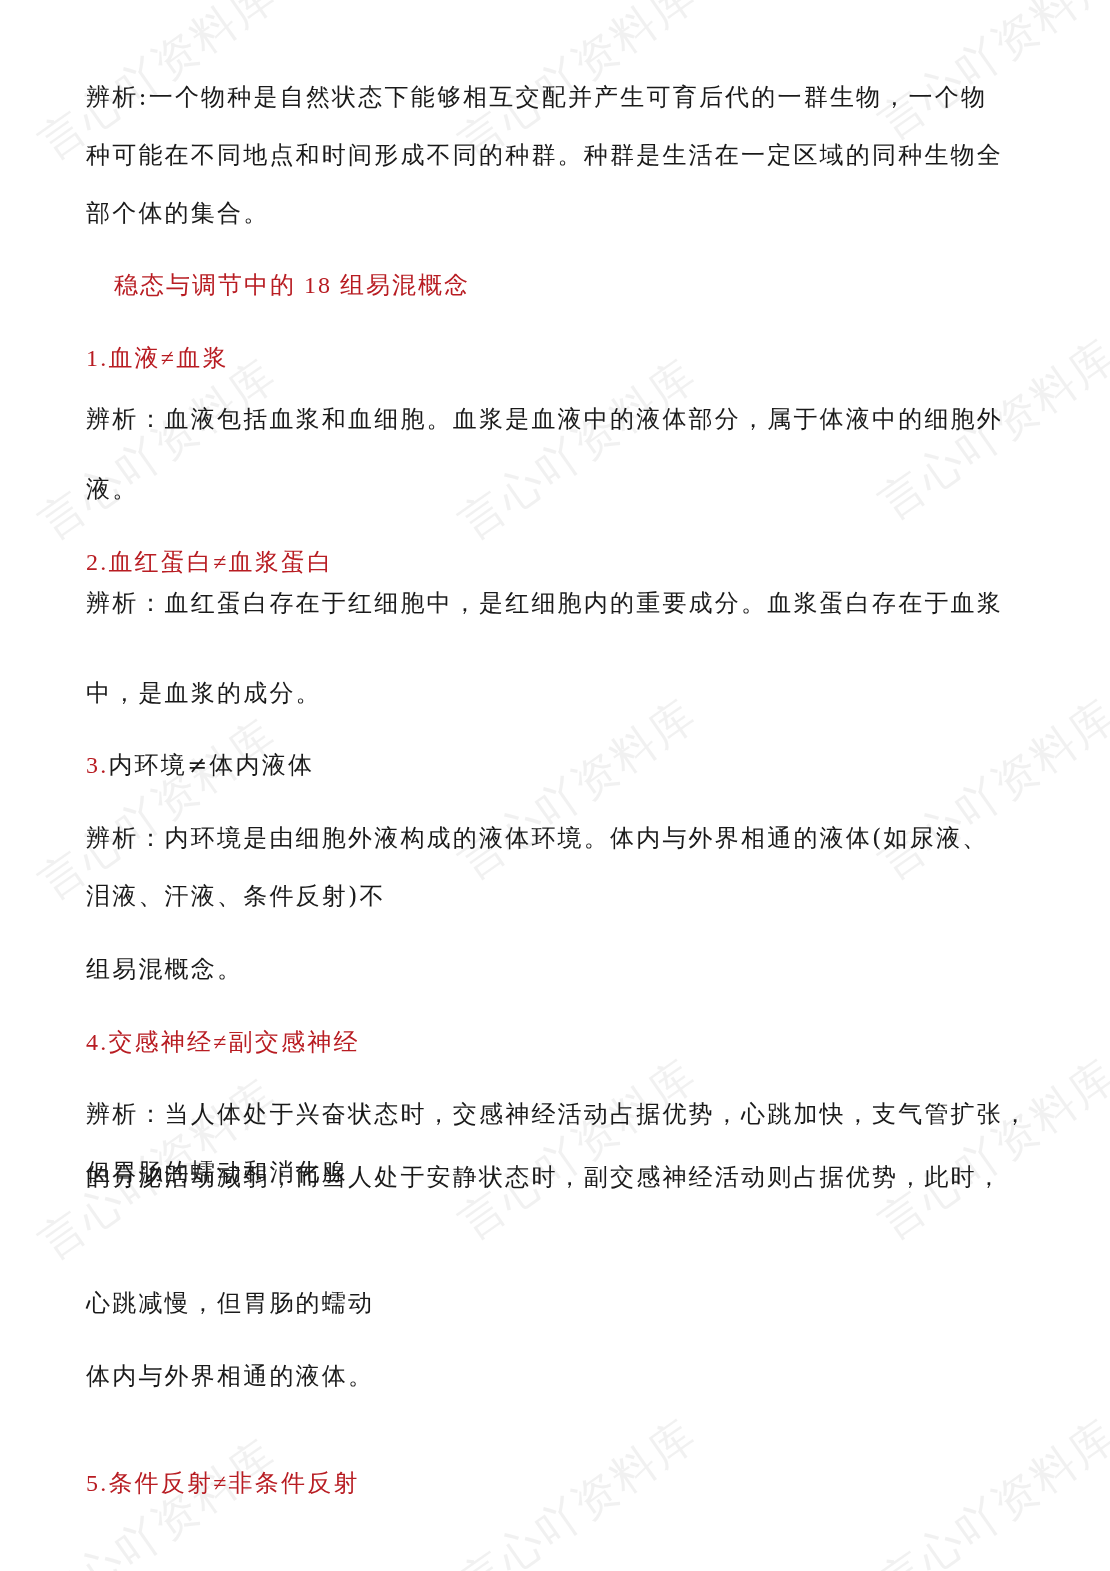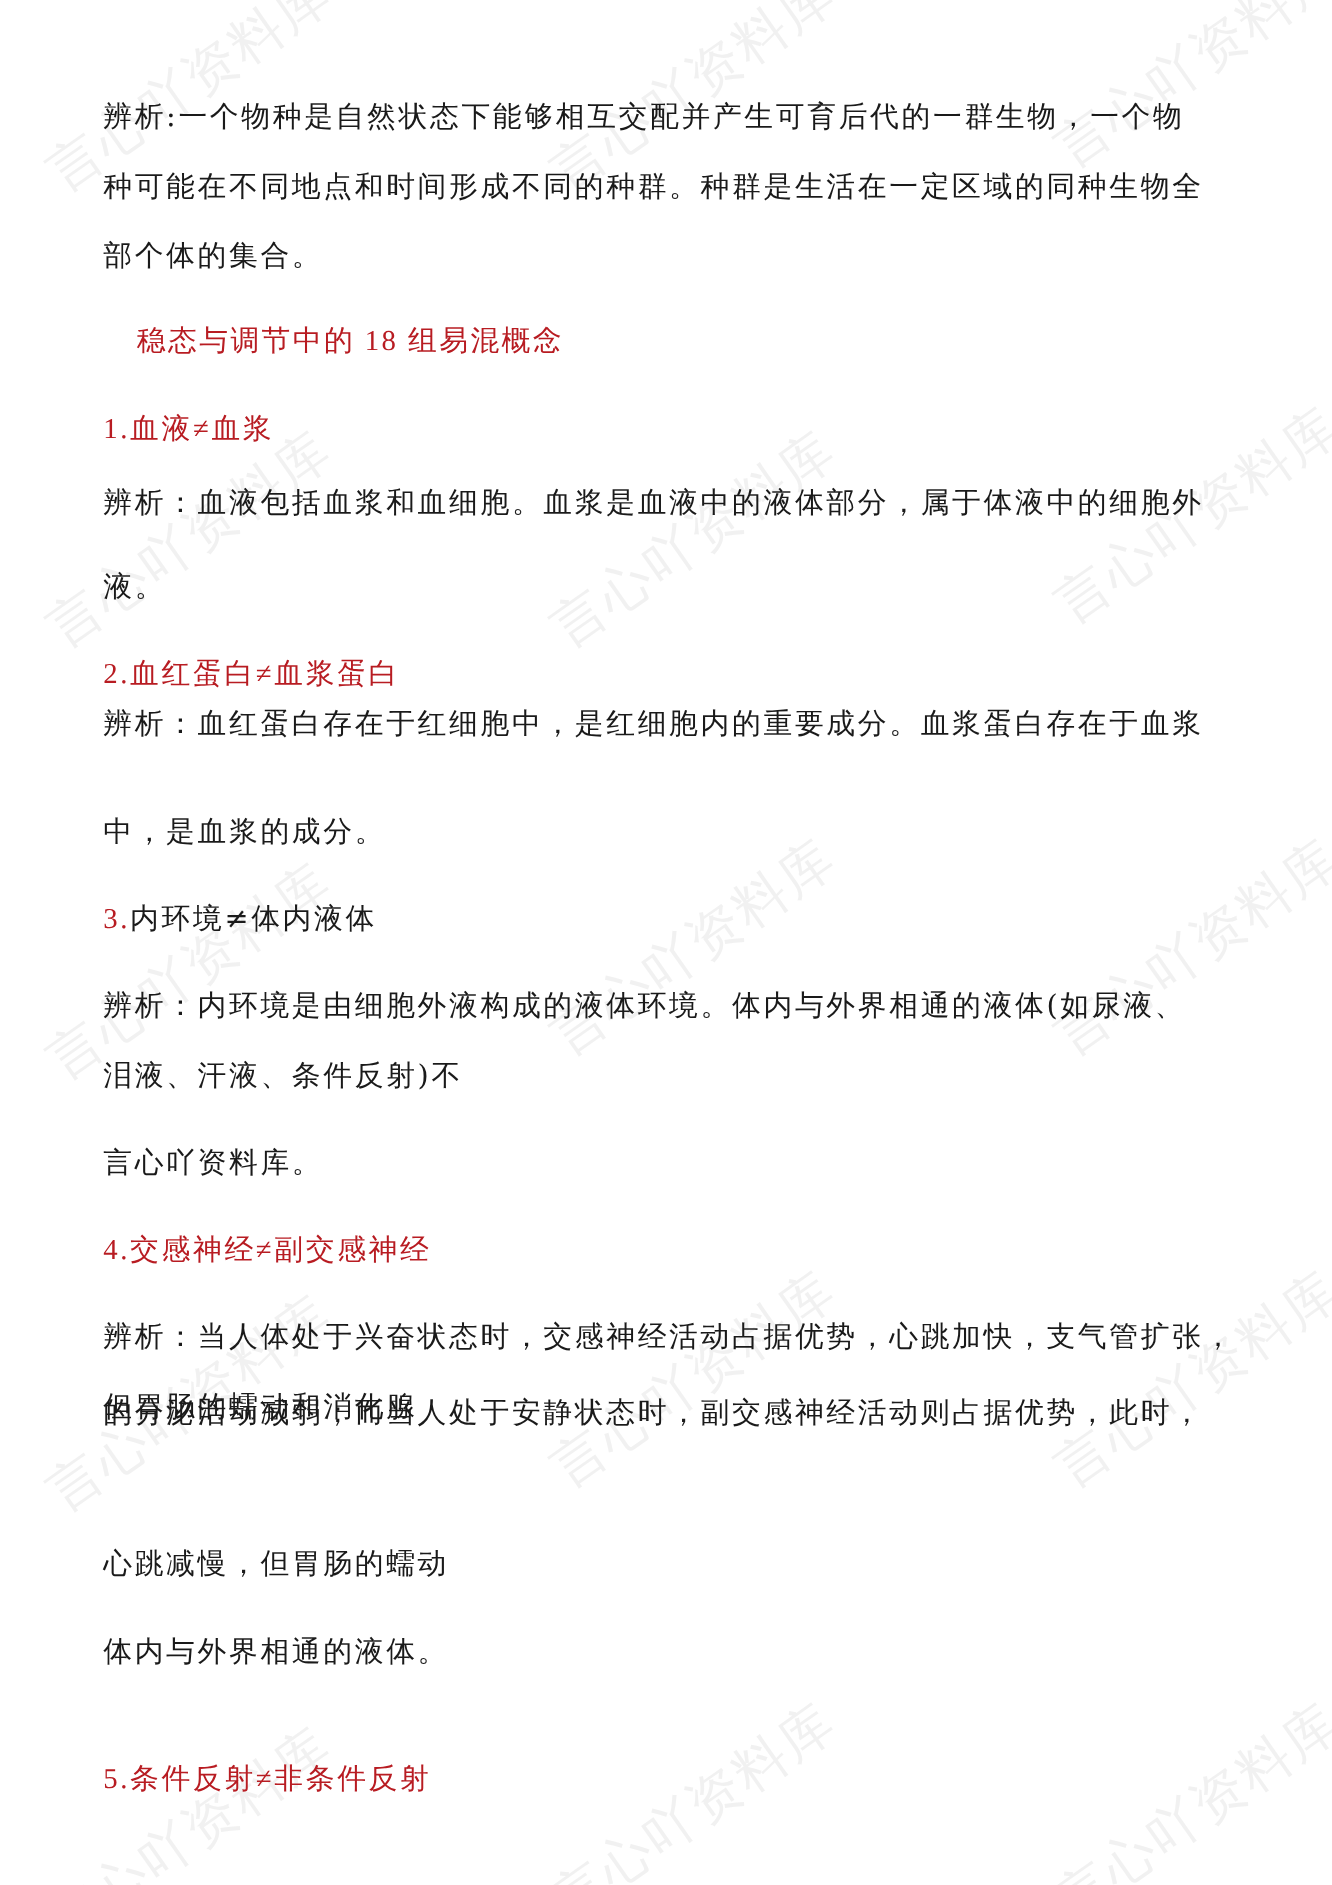--- a/index.html
+++ b/index.html
@@ -92,21 +92,21 @@
     <span>2.</span><span>血红蛋白≠血浆蛋白</span>
   </div>
   <div class="line" style="top:588px">辨析：血红蛋白存在于红细胞中，是红细胞内的重要成分。血浆蛋白存在于血浆</div>
   <div class="line" style="top:678px">中，是血浆的成分。</div>
 
   <div class="line" style="top:750px">
     <span class="red">3.</span><span>内环境≠体内液体</span>
   </div>
   <div class="line" style="top:823px">辨析：内环境是由细胞外液构成的液体环境。体内与外界相通的液体(如尿液、</div>
   <div class="line" style="top:881px">泪液、汗液、条件反射)不</div>
-  <div class="line" style="top:954px">言心吖资料库。</div>
+  <div class="line" style="top:954px">组易混概念。</div>
 
   <div class="line red" style="top:1027px">
     <span>4.</span><span>交感神经≠副交感神经</span>
   </div>
   <div class="line" style="top:1099px">辨析：当人体处于兴奋状态时，交感神经活动占据优势，心跳加快，支气管扩张，</div>
   <div class="line" style="top:1157px">但胃肠的蠕动和消化腺</div>
   <div class="line" style="top:1162px">的分泌活动减弱；而当人处于安静状态时，副交感神经活动则占据优势，此时，</div>
   <div class="line" style="top:1288px">心跳减慢，但胃肠的蠕动</div>
   <div class="line" style="top:1361px">体内与外界相通的液体。</div>
 

